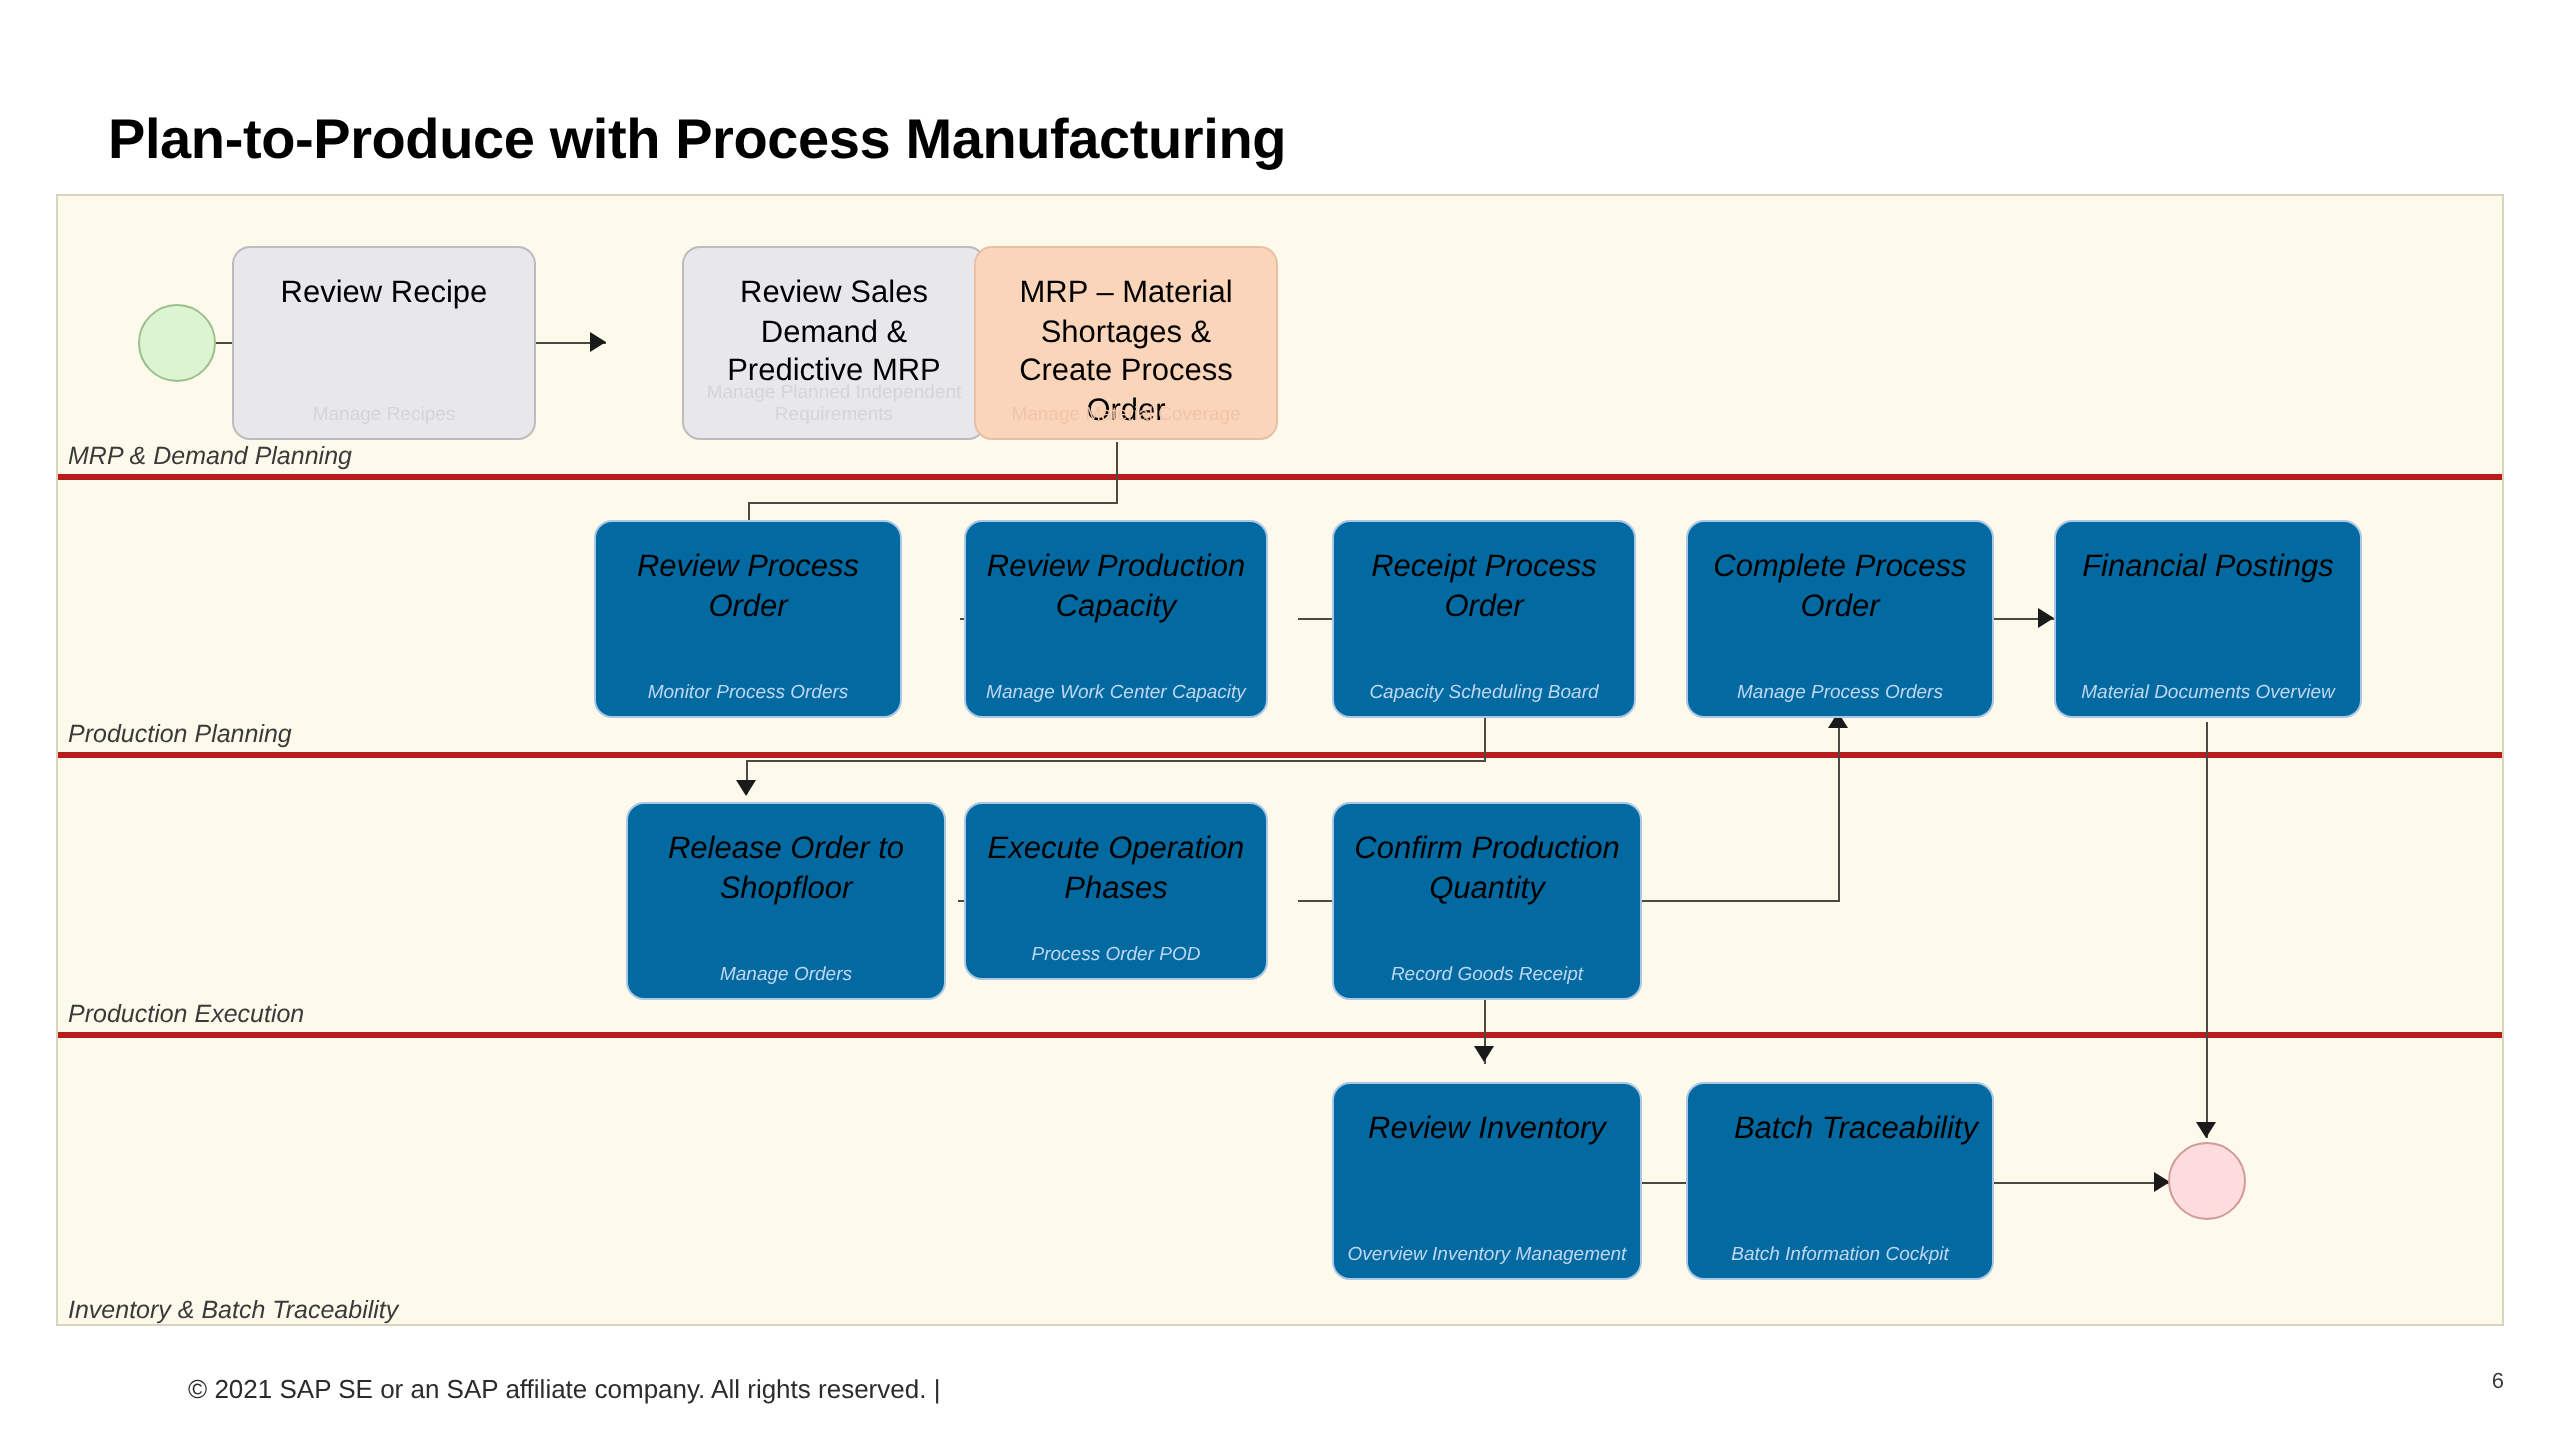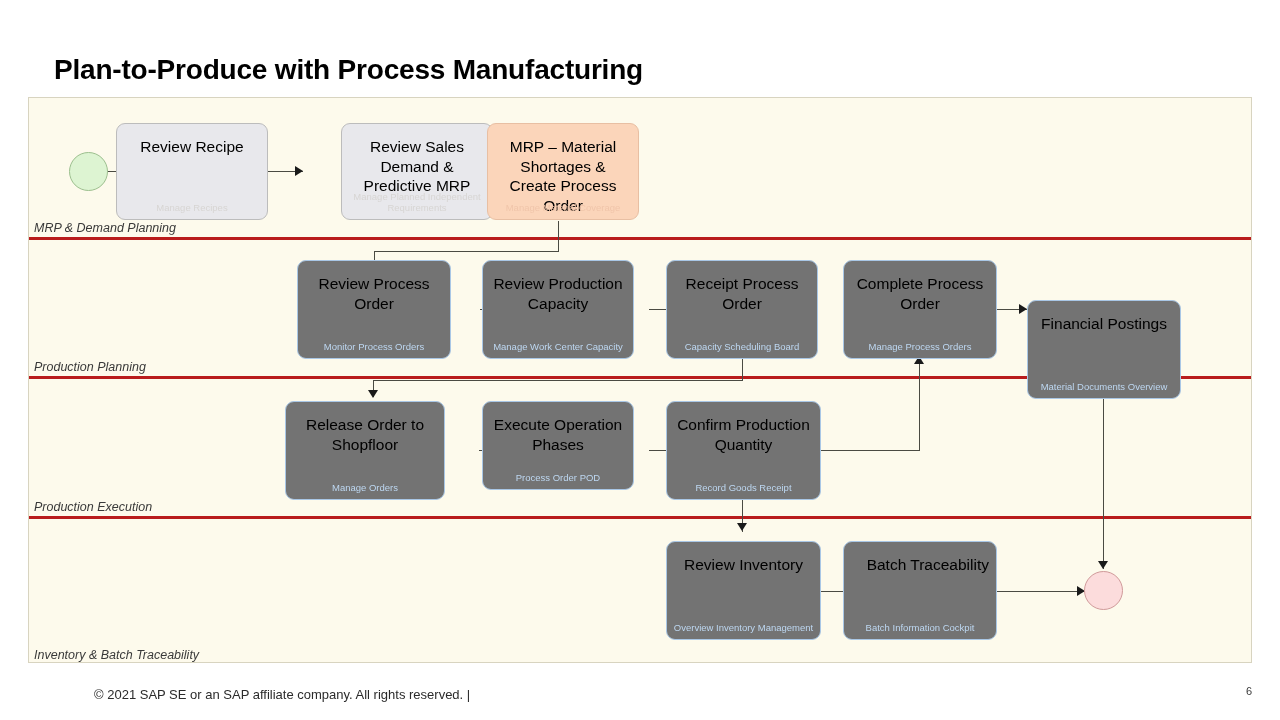--- a/index.html
+++ b/index.html
@@ -89,21 +89,21 @@
     right: 0;
     bottom: 6px;
     font-size: 9.5px;
     line-height: 11px;
     text-align: center;
     color: #d6d2c3;
     padding: 0 4px;
   }
   .task.grey   { background: #e8e8ec; border-color: #bcbcbc; }
   .task.grey  .app { color: #d7d5d3; }
-  .task.blue   { background: #737373; border-color: #a9c7e6; }
+  .task.blue   { background: #0369a1; border-color: #a9c7e6; font-style: italic; }
   .task.blue  .app { color: #bdd7f1; }
   .task.orange { background: #fbd5ba; border-color: #e8bfa3; }
   .task.orange .app { color: #f0c5aa; }
 
   
   .event {
     position: absolute;
     border-radius: 50%;
     box-sizing: border-box;
   }
@@ -264,26 +264,26 @@
   <div class="task blue" style="left:637px; top:162px; width:152px; height:99px;">
     <div class="title">Receipt Process Order</div>
     <div class="app">Capacity Scheduling Board</div>
   </div>
 
   <div class="task blue" style="left:814px; top:162px; width:154px; height:99px;">
     <div class="title">Complete Process Order</div>
     <div class="app">Manage Process Orders</div>
   </div>
 
-  <div class="task blue" style="left:998px; top:162px; width:154px; height:99px;margin-top:40px;">
+  <div class="task blue" style="left:998px; top:162px; width:154px; height:99px;">
     <div class="title">Financial Postings</div>
     <div class="app">Material Documents Overview</div>
   </div>
 
-  <div class="task blue" style="left:256px; top:303px; width:160px; height:99px;">
+  <div class="task blue" style="left:284px; top:303px; width:160px; height:99px;">
     <div class="title">Release Order to Shopfloor</div>
     <div class="app">Manage Orders</div>
   </div>
 
   <div class="task blue" style="left:453px; top:303px; width:152px; height:89px;">
     <div class="title">Execute Operation Phases</div>
     <div class="app">Process Order POD</div>
   </div>
 
   <div class="task blue" style="left:637px; top:303px; width:155px; height:99px;">

